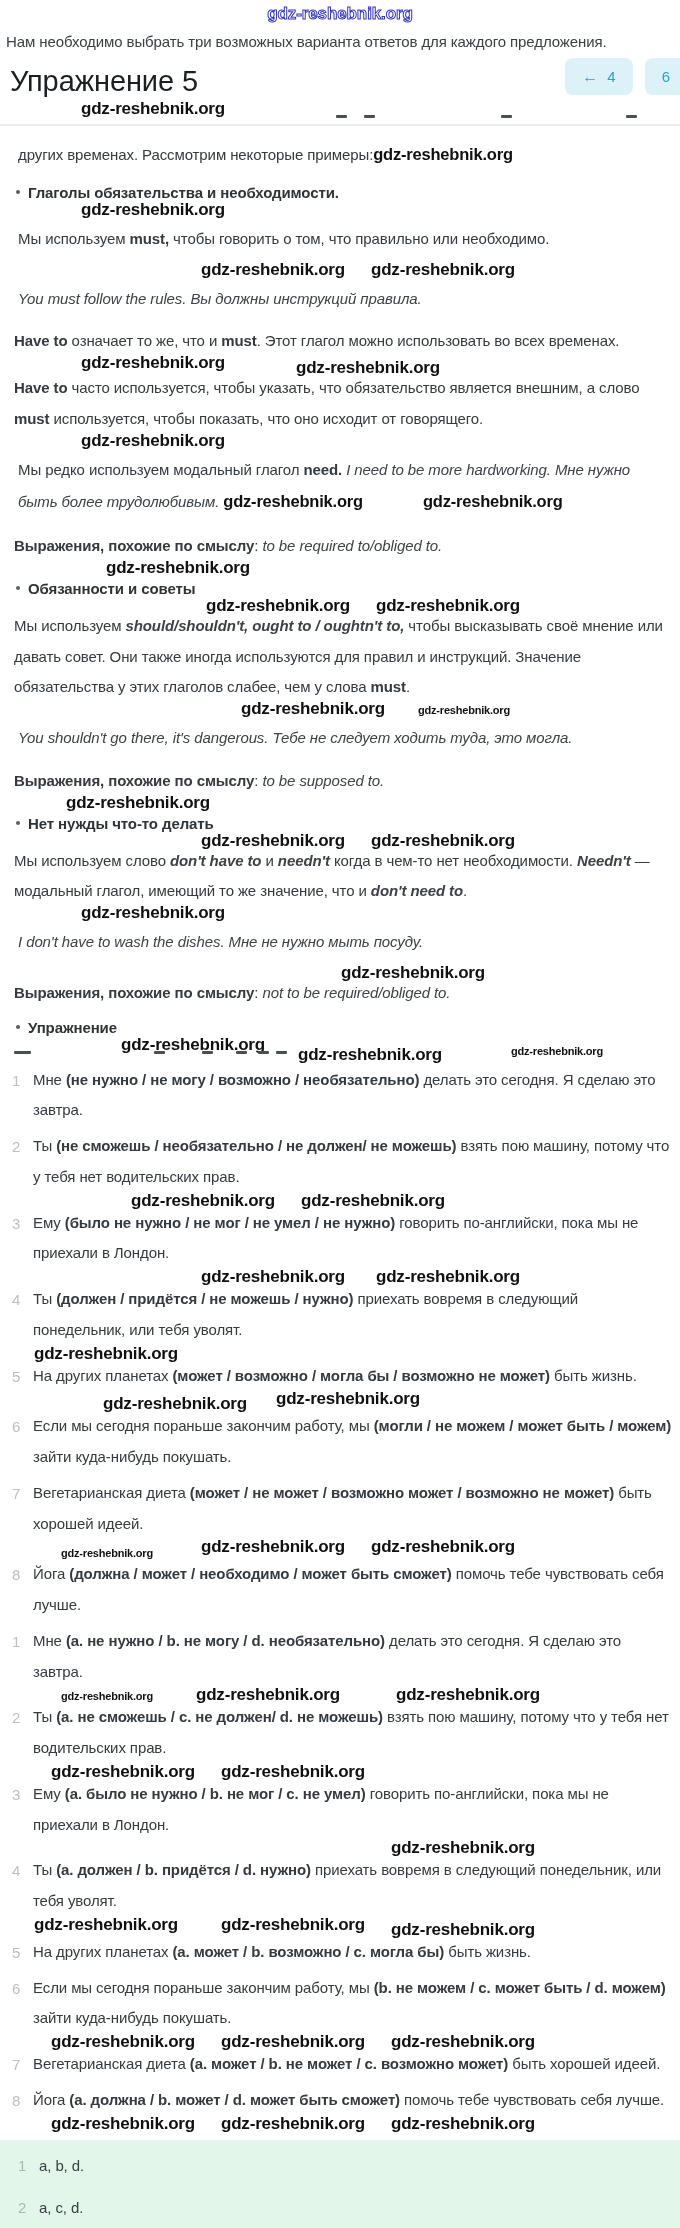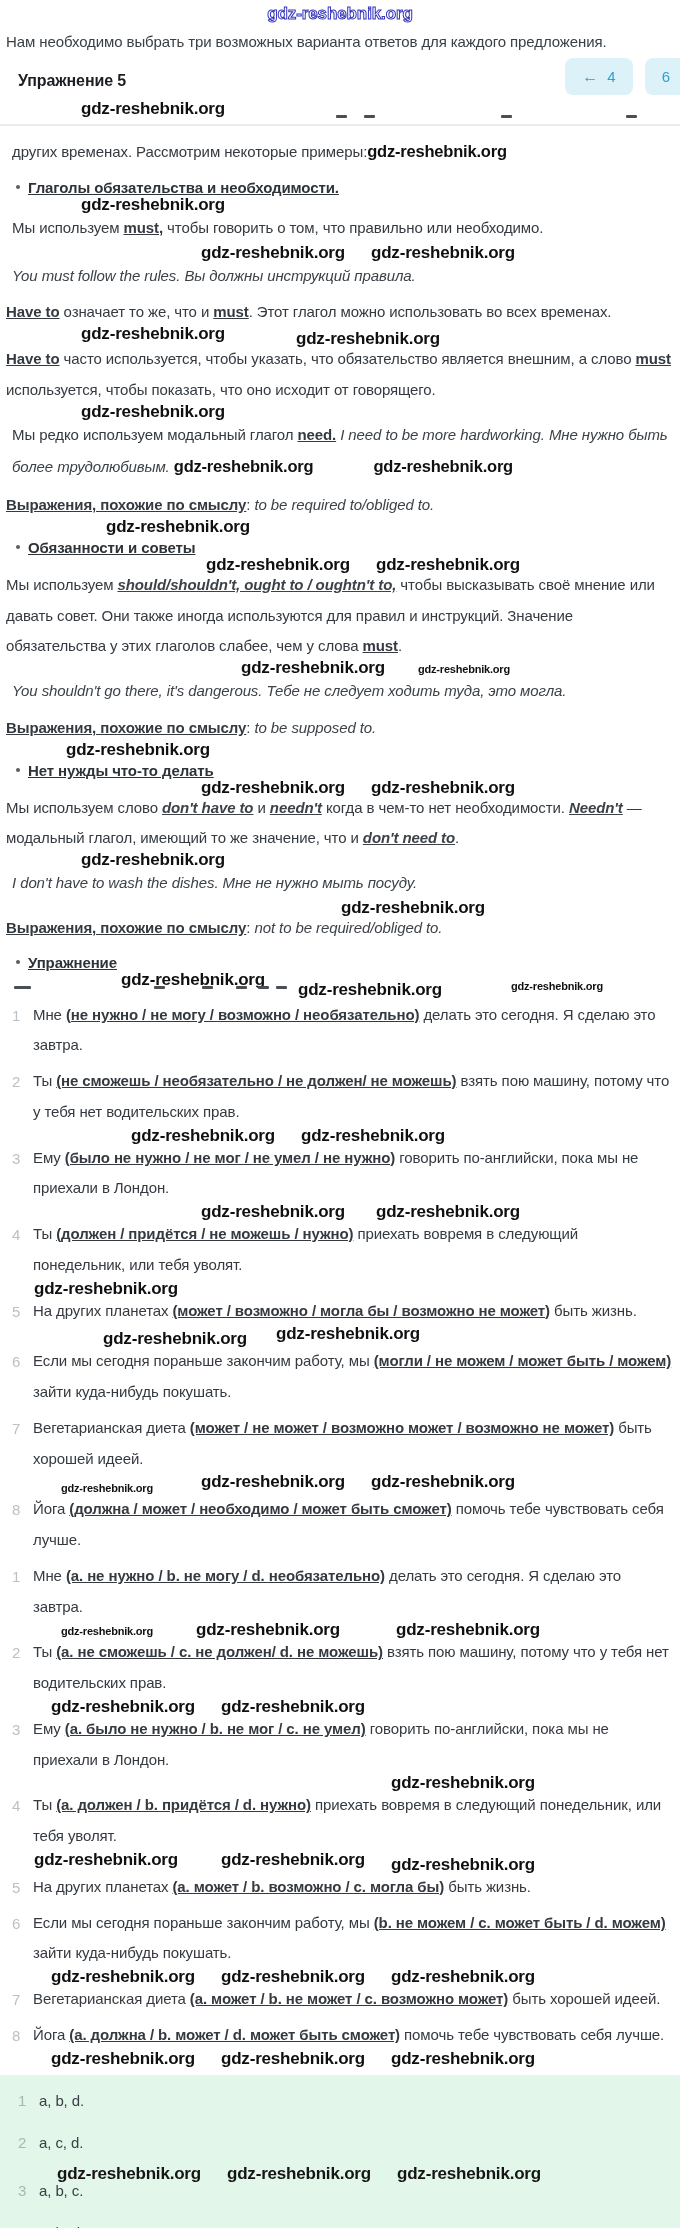--- a/index.html
+++ b/index.html
@@ -20,34 +20,34 @@
     color:#fff;
     -webkit-text-stroke:1px #3434bd;
   }
   @supports not (-webkit-text-stroke: 1px #000){
     .wm-top{color:#3434bd;}
   }
 
   .intro{font-size:15px;margin:9px 0 6px;color:#3a4046;}
 
   .header{position:relative;height:50px;margin:6px 0 0;display:flex;align-items:center;}
-  .title{font-size:16px;font-weight:700;color:#1b1f23;margin:12px;}
+  .title{font-size:29px;font-weight:400;color:#1b1f23;margin:4px;}
   .nav{position:absolute;right:-38px;top:2px;display:flex;gap:12px;}
   .btn{
     background:var(--btn-bg,#ddf1f9);
     color:var(--btn-fg,#2e9fce);
     border:none;border-radius:8px;
     font-family:inherit;font-size:15px;font-weight:500;
     padding:10px 17px;display:flex;align-items:center;gap:9px;cursor:pointer;
   }
   .btn .arr{font-size:16px;line-height:1;}
 
-  .para{font-size:15px;line-height:2.05;margin:3px 0;}
-  .para.tight{margin:6px;}
-  .b{font-weight:700;text-decoration:underline;}
+  .para{font-size:15px;line-height:2.05;margin:3px 8px;}
+  .para.tight{margin:12px;}
+  .b{font-weight:700;}
   .i{font-style:italic;color:#3c4248;}
 
   .bullet{font-weight:700;font-size:15px;margin:10px 0 6px;padding-left:10px;display:flex;align-items:center;gap:8px;color:#2e3338;}
   .bullet .dot{width:4px;height:4px;border-radius:50%;background:#5a5f64;flex:0 0 auto;}
 
   .wm-row{position:relative;height:5px;z-index:2;}
   .wm{position:absolute;top:-7px;font-weight:700;color:#101010;white-space:nowrap;letter-spacing:-0.2px;}
   .wm.lg{font-size:17px;}
   .wm.sm{font-size:11px;top:-2px;}
   .wm-inline{font-weight:700;font-style:normal;font-size:16.5px;color:#101010;letter-spacing:-0.2px;}

